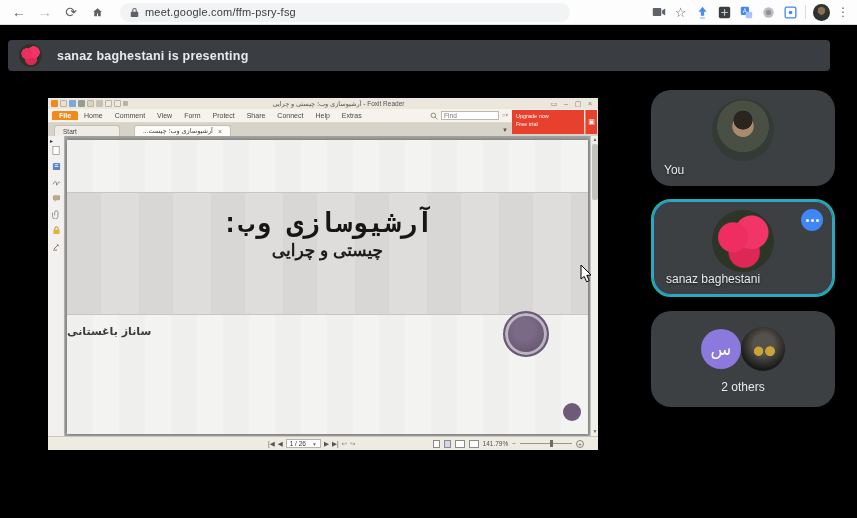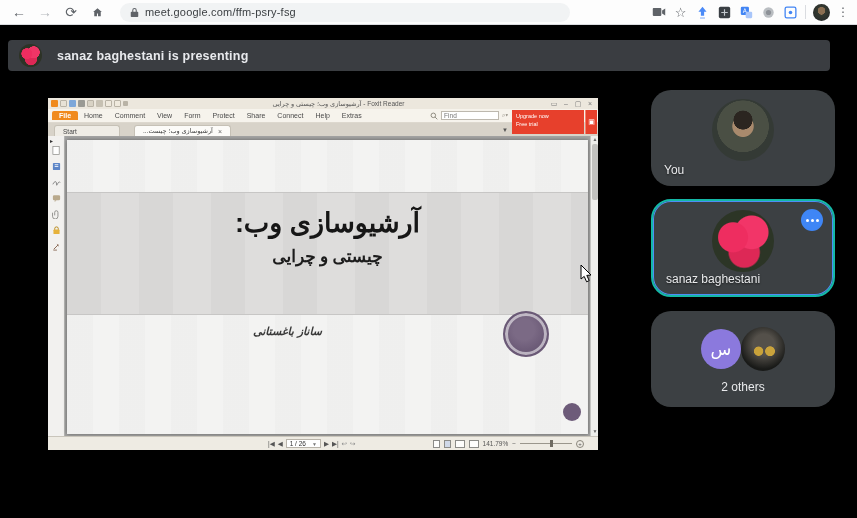--- a/index.html
+++ b/index.html
@@ -70,26 +70,26 @@
   .fx-thumb { position:absolute; top:8px; left:1px; width:6px; height:56px; background:#c2c2bf; border-radius:2px; }
   .fx-scroll .arr { position:absolute; left:0; width:8px; height:8px; font-size:5px; color:#666; text-align:center; }
 
   .page { position:absolute; left:19px; right:10px; top:4px; bottom:2px; background:#f3f3f2;
     box-shadow:0 0 4px rgba(0,0,0,.4);
     background-image:repeating-linear-gradient(90deg, rgba(0,0,0,0.015) 0 26px, rgba(255,255,255,0.02) 26px 52px); }
   .band { position:absolute; left:0; right:0; top:52px; height:123px;
     background:repeating-linear-gradient(90deg, #d8d7d6 0 34px, #dedddc 34px 72px);
     border-top:1px solid #c7c6c5; border-bottom:1px solid #c7c6c5;
     display:flex; flex-direction:column; align-items:center; }
-  .slide-title { direction:rtl; font-family:Liberation Sans, sans-serif; font-weight:bold; font-size:27px;
+  .slide-title { direction:rtl; font-family:Liberation Mono, monospace; font-weight:bold; font-size:27px;
     color:#161616; margin-top:14px; }
-  .slide-subtitle { direction:rtl; font-family:Liberation Serif, serif; font-weight:bold; font-size:17px;
-    color:#1c1c1c; margin-top:7px; }
-  .slide-author { position:absolute; left:0; right:80px; top:185px; text-align:center; direction:rtl;
-    font-family:"DejaVu Sans", sans-serif; font-weight:bold; font-size:11px; color:#3a3a3a;font-style:italic; }
+  .slide-subtitle { direction:rtl; font-family:Liberation Sans, sans-serif; font-weight:bold; font-size:17px;
+    color:#1c1c1c; }
+  .slide-author { position:absolute; left:0; right:80px; top:185px; text-align:left; direction:rtl;
+    font-family:"DejaVu Sans", sans-serif; font-weight:bold; font-size:11px; color:#3a3a3a; }
   .deco-circle { position:absolute; left:436px; top:171px; width:46px; height:46px; border-radius:50%;
     background:radial-gradient(circle at 45% 40%, #7b6a85 30%, #63526f 80%);
     border:2px solid #6a5976; box-shadow:inset 0 0 0 3px rgba(255,255,255,.55); }
   .deco-dot { position:absolute; left:496px; top:263px; width:18px; height:18px; border-radius:50%;
     background:#6d5b79; }
 
   .fx-statusbar { height:14px; background:#eeebe3; border-top:1px solid #c9c5bb; display:flex;
     align-items:center; font-size:6.5px; color:#555; position:relative; }
   .nav-cluster { position:absolute; left:220px; display:flex; align-items:center; gap:3px; }
   .pgbox { background:#fff; border:1px solid #b9b4aa; padding:0 3px; height:9px; display:flex;

